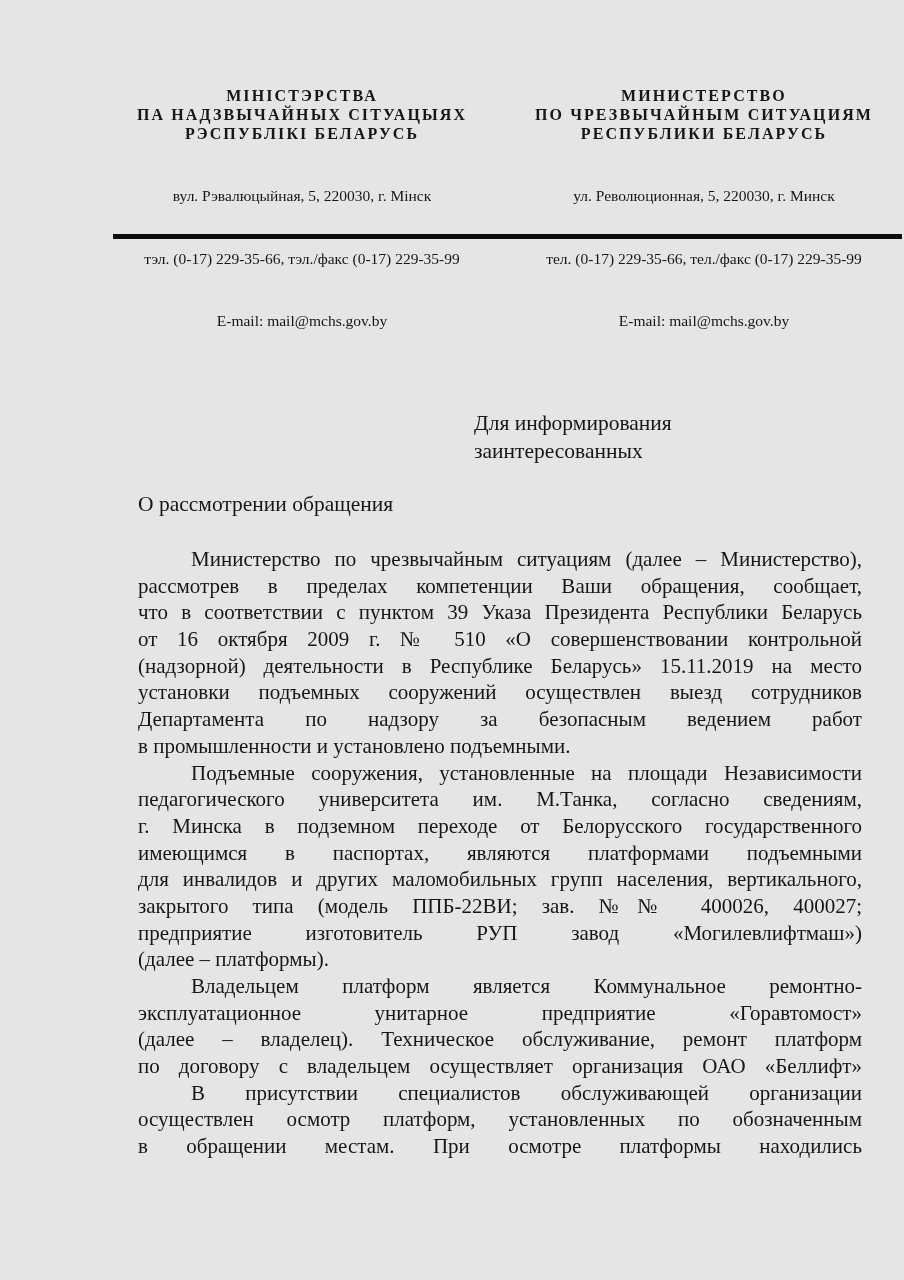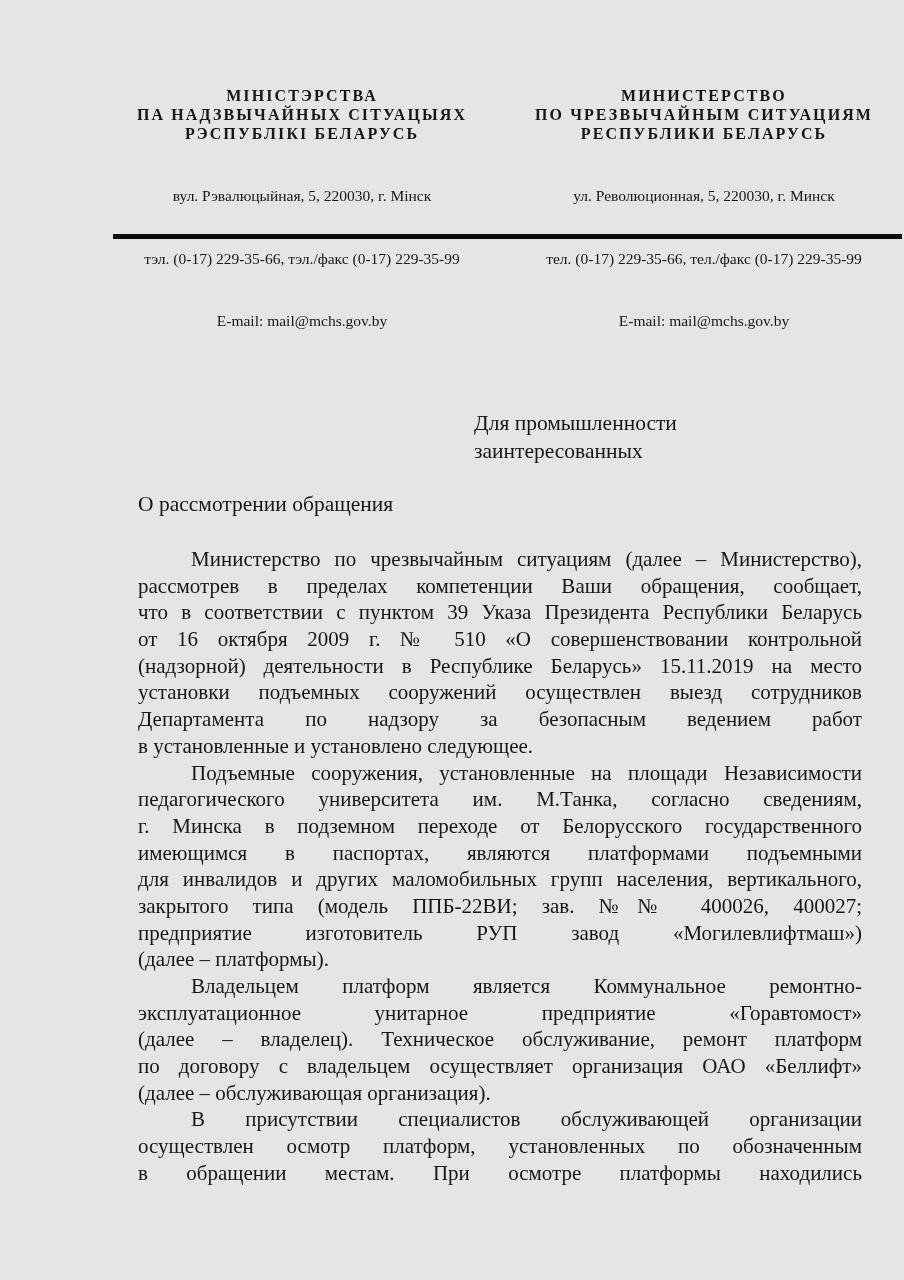--- a/index.html
+++ b/index.html
@@ -103,46 +103,45 @@
     <div class="lh-address">
       <div class="lh-address-line">ул. Революционная, 5, 220030, г. Минск</div>
       <div class="lh-address-line">тел. (0-17) 229-35-66, тел./факс (0-17) 229-35-99</div>
       <div class="lh-address-line">E-mail: mail@mchs.gov.by</div>
     </div>
   </div>
 
   <div class="divider-rule"></div>
 
   <div class="annotation-note">
-    <div>Для промышленности</div>
+    <div>Для информирования</div>
     <div>заинтересованных</div>
   </div>
 
   <div class="subject-line">О рассмотрении обращения</div>
 
   <div class="letter-body">
       <div class="body-line just indent">Министерство по чрезвычайным ситуациям (далее – Министерство),</div>
       <div class="body-line just">рассмотрев в пределах компетенции Ваши обращения, сообщает,</div>
       <div class="body-line just">что в соответствии с пунктом 39 Указа Президента Республики Беларусь</div>
       <div class="body-line just">от 16 октября 2009 г. № 510 «О совершенствовании контрольной</div>
       <div class="body-line just">(надзорной) деятельности в Республике Беларусь» 15.11.2019 на место</div>
       <div class="body-line just">установки подъемных сооружений осуществлен выезд сотрудников</div>
       <div class="body-line just">Департамента по надзору за безопасным ведением работ</div>
-      <div class="body-line">в установленные и установлено следующее.</div>
+      <div class="body-line">в промышленности и установлено подъемными.</div>
       <div class="body-line just indent">Подъемные сооружения, установленные на площади Независимости</div>
       <div class="body-line just">педагогического университета им. М.Танка, согласно сведениям,</div>
       <div class="body-line just">г. Минска в подземном переходе от Белорусского государственного</div>
       <div class="body-line just">имеющимся в паспортах, являются платформами подъемными</div>
       <div class="body-line just">для инвалидов и других маломобильных групп населения, вертикального,</div>
       <div class="body-line just">закрытого типа (модель ППБ-22ВИ; зав. №№ 400026, 400027;</div>
       <div class="body-line just">предприятие изготовитель РУП завод «Могилевлифтмаш»)</div>
       <div class="body-line">(далее – платформы).</div>
       <div class="body-line just indent">Владельцем платформ является Коммунальное ремонтно-</div>
       <div class="body-line just">эксплуатационное унитарное предприятие «Горавтомост»</div>
       <div class="body-line just">(далее – владелец). Техническое обслуживание, ремонт платформ</div>
       <div class="body-line just">по договору с владельцем осуществляет организация ОАО «Беллифт»</div>
-      <div class="body-line">(далее – обслуживающая организация).</div>
       <div class="body-line just indent">В присутствии специалистов обслуживающей организации</div>
       <div class="body-line just">осуществлен осмотр платформ, установленных по обозначенным</div>
       <div class="body-line just">в обращении местам. При осмотре платформы находились</div>
     </div>
 
 </div>
 
 </body></html>

